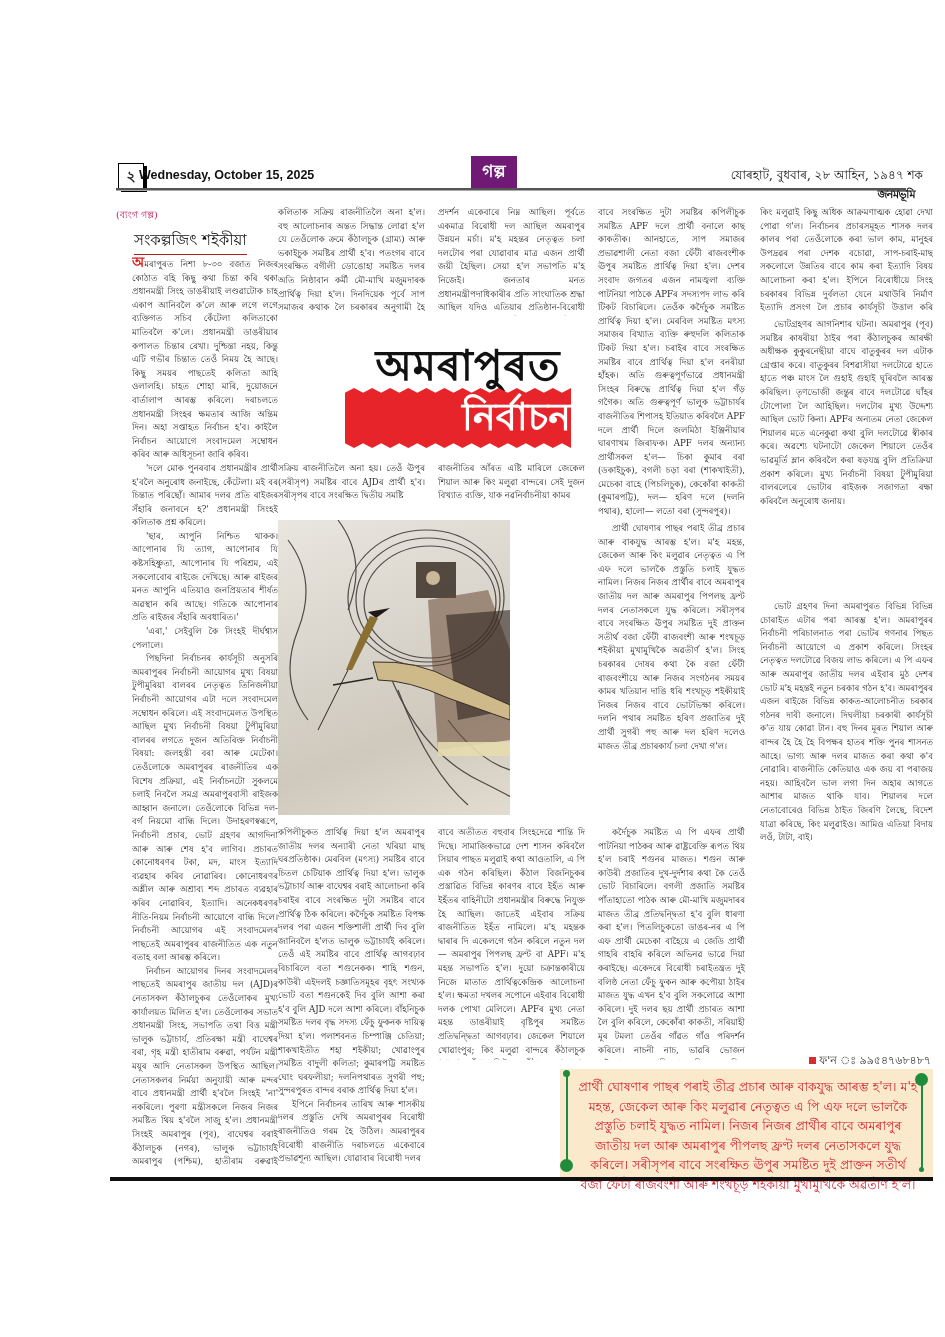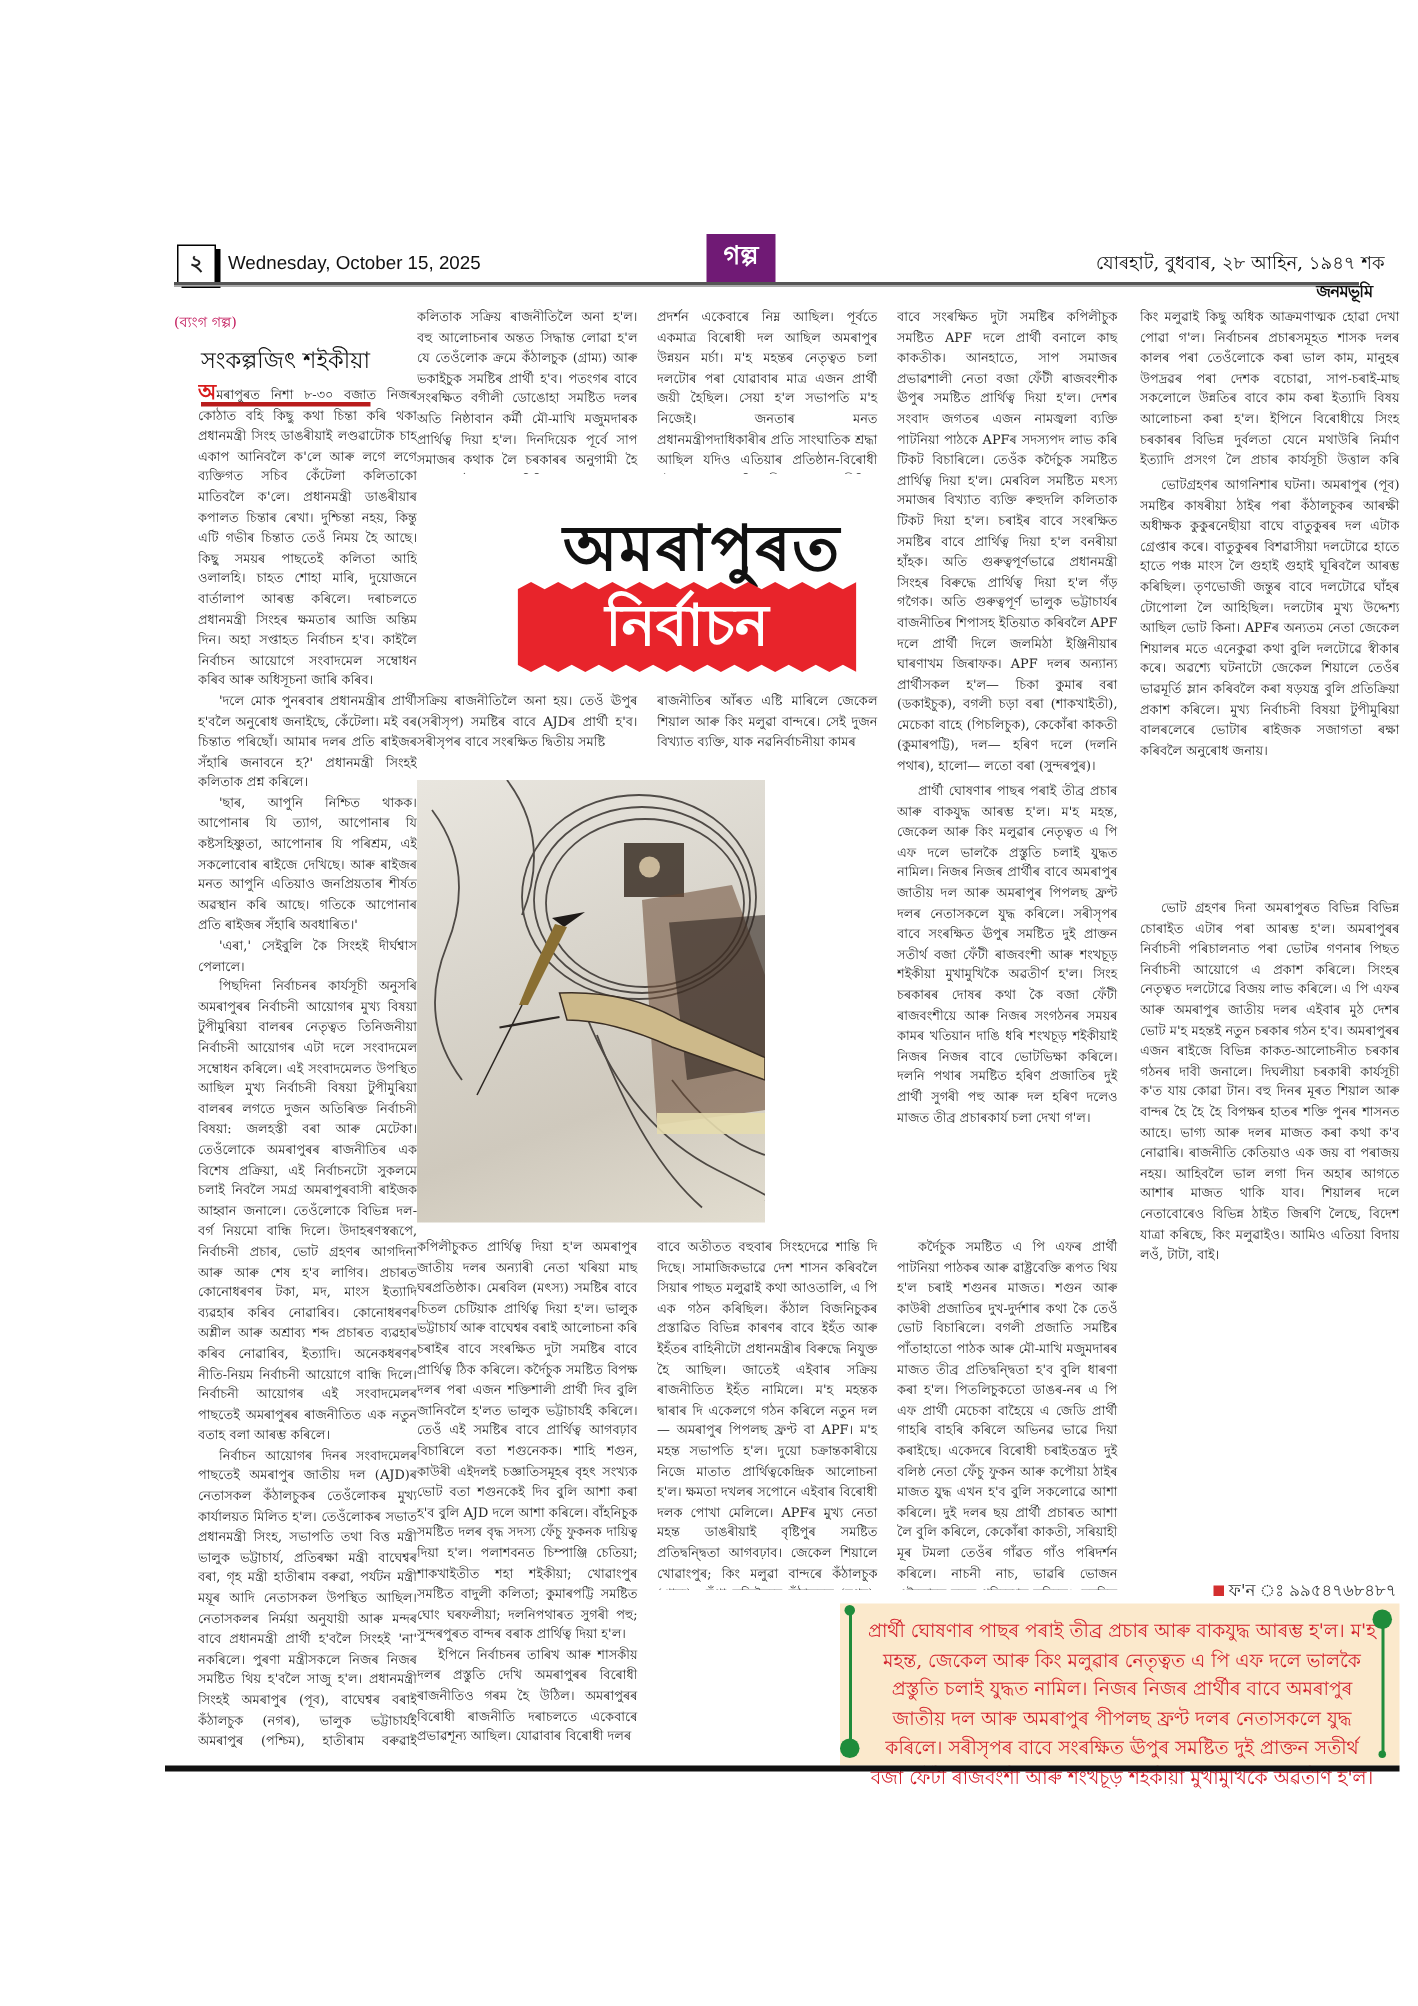--- a/index.html
+++ b/index.html
@@ -5,40 +5,40 @@
   * { box-sizing: border-box; margin: 0; padding: 0; }
   html, body { width: 945px; height: 1337px; background: #ffffff; overflow: hidden; }
   body { position: relative; font-family: "DejaVu Serif", serif; color: #222; }
 
   .page { position: absolute; left: 0; top: 0; width: 945px; height: 1337px; }
 
   
   .hdr { position: absolute; left: 116px; top: 160px; width: 815px; height: 40px; }
   .page-num { position: absolute; left: 2px; top: 3px; width: 26px; height: 26px; border: 1px solid #000;
     box-shadow: 3px 3px 0 #000; background: #fff; font-size: 14px; font-weight: bold; text-align: center; line-height: 24px; }
-  .hdr-date { position: absolute; left: 36px; top: 8px; font-family: "Liberation Sans", sans-serif; font-weight: normal; font-size: 12.5px; color: #111; }
+  .hdr-date { position: absolute; left: 23px; top: 8px; font-family: "Liberation Sans", sans-serif; font-weight: bold; font-size: 12.5px; color: #111; }
   .hdr-section { position: absolute; left: 355px; top: -4px; width: 46px; height: 32px; background: #701a75; color: #fff;
     font-size: 17px; text-align: center; line-height: 30px; font-weight: bold; }
   .hdr-place { position: absolute; right: 8px; top: 6px; font-size: 12px; color: #111; }
   .hdr-rule { position: absolute; left: 0; top: 28px; width: 790px; height: 3px; background: #555; border-bottom: 1px solid #aaa; }
   .hdr-brand { position: absolute; right: 16px; top: 26px; font-size: 11px; font-weight: bold; color: #111; letter-spacing: -0.5px; }
 
   
   .col { position: absolute; font-size: 8.6px; line-height: 13.6px; text-align: justify; color: #2a2a2a; overflow: hidden; }
   .col p { text-indent: 14px; margin: 0; }
   .col p.noind { text-indent: 0; }
 
   .genre { position: absolute; left: 116px; top: 208px; font-size: 9.5px; color: #c2185b; }
-  .author { position: absolute; left: 134px; top: 228px; font-size: 15px; color: #111; border-bottom: 3px solid #b91c1c; padding-bottom: 15px; }
+  .author { position: absolute; left: 134px; top: 228px; font-size: 15px; color: #111; border-bottom: 1px solid #b91c1c; padding-bottom: 1px; }
   .dropcap { color: #d81b1b; font-size: 14px; font-weight: bold; }
 
   
   .title-main { position: absolute; left: 318px; top: 333px; width: 300px; text-align: center; font-size: 42px; font-weight: bold; color: #111; letter-spacing: 1px; }
   .title-banner { position: absolute; left: 345px; top: 388px; width: 226px; height: 60px; background: #e8242b;
-    color: #fff; font-size: 38px; text-align: center; line-height: 58px; font-weight: bold;
+    color: #fff; font-size: 38px; text-align: right; line-height: 58px; font-weight: bold;
     clip-path: polygon(0% 8%,4% 0%,8% 8%,12% 0%,16% 8%,20% 0%,24% 8%,28% 0%,32% 8%,36% 0%,40% 8%,44% 0%,48% 8%,52% 0%,56% 8%,60% 0%,64% 8%,68% 0%,72% 8%,76% 0%,80% 8%,84% 0%,88% 8%,92% 0%,96% 8%,100% 0%,100% 100%,96% 92%,92% 100%,88% 92%,84% 100%,80% 92%,76% 100%,72% 92%,68% 100%,64% 92%,60% 100%,56% 92%,52% 100%,48% 92%,44% 100%,40% 92%,36% 100%,32% 92%,28% 100%,24% 92%,20% 100%,16% 92%,12% 100%,8% 92%,4% 100%,0% 92%); }
 
   
   .illus { position: absolute; left: 278px; top: 520px; width: 232px; height: 295px; background: linear-gradient(160deg,#e9e6df 0%,#d9d5cc 40%,#cfc9bd 70%,#e2ddd0 100%); overflow: hidden; }
 
   
   .pull { position: absolute; left: 560px; top: 1069px; width: 373px; height: 108px; background: #fbe9cc; }
   .pull-text { position: absolute; left: 18px; top: 8px; width: 340px; font-size: 12.5px; line-height: 19.5px; color: #d3232e; text-align: center; }
   .pull-line { position: absolute; width: 2px; background: #1f8c3b; }
   .pull-dot { position: absolute; border-radius: 50%; background: #1f8c3b; }

